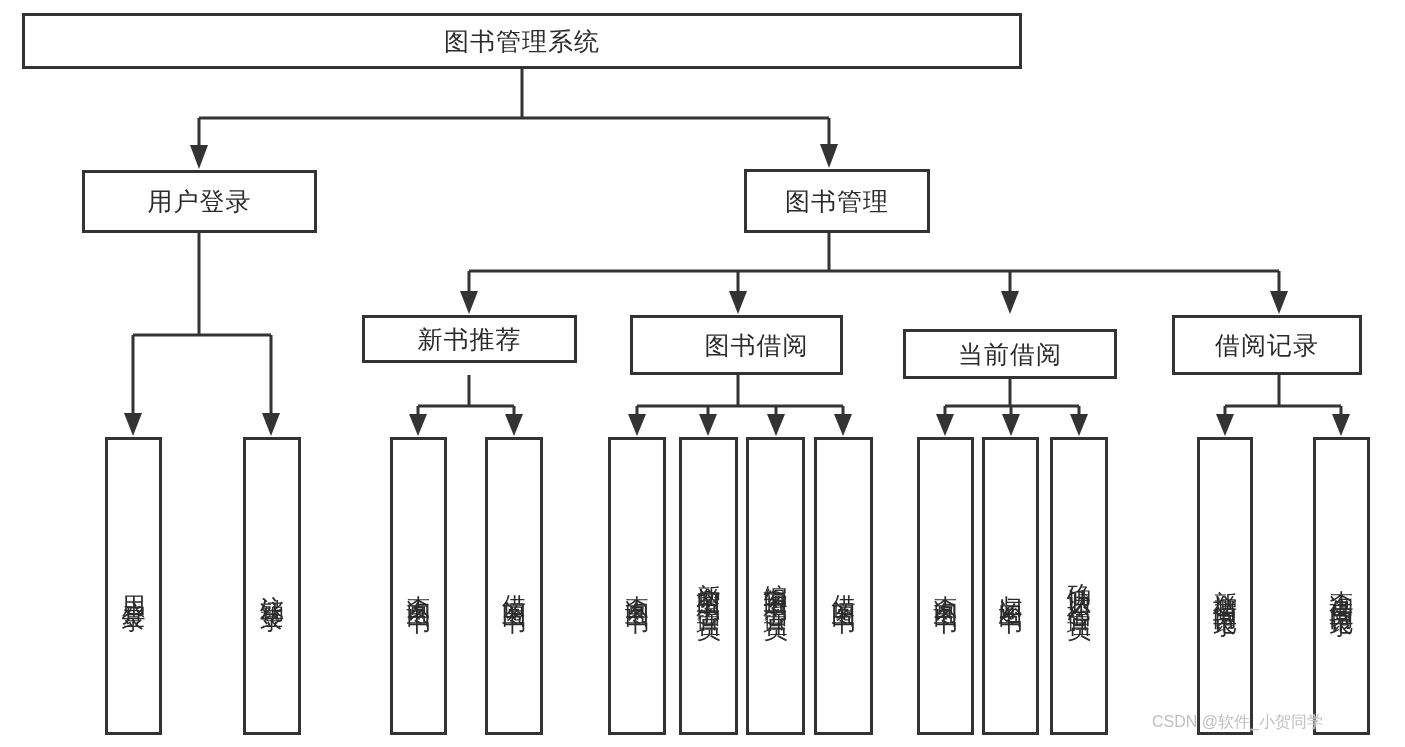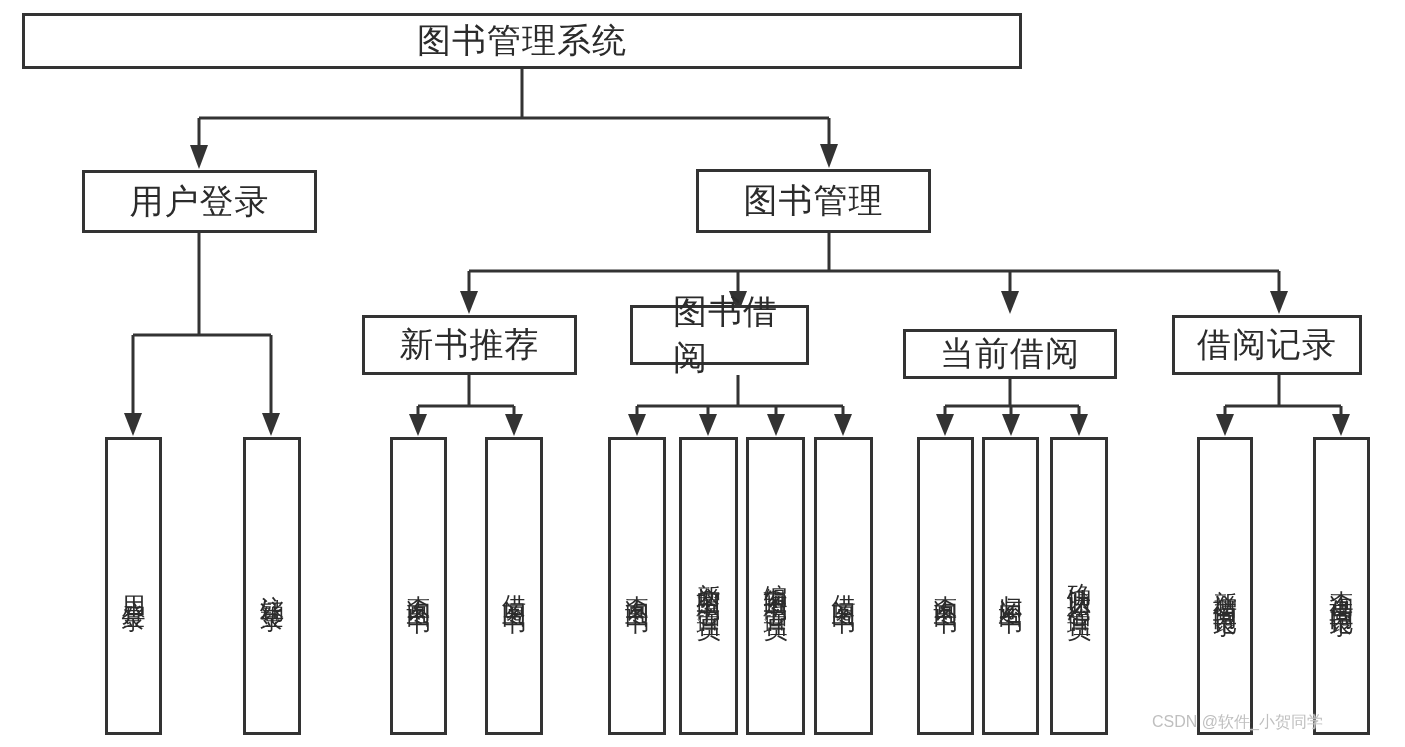--- a/index.html
+++ b/index.html
@@ -5,21 +5,21 @@
   html,body{margin:0;padding:0;background:#ffffff;}
   body{font-family:"Liberation Sans","DejaVu Sans",sans-serif;}
   #canvas{position:relative;width:1405px;height:747px;background:#ffffff;overflow:hidden;}
   #wires{position:absolute;left:0;top:0;width:1405px;height:747px;z-index:1;}
   .ln{stroke:#333333;stroke-width:3;fill:none;}
   .ah{fill:#333333;stroke:none;}
   .node{
     position:absolute;box-sizing:border-box;background:#ffffff;
     border:3px solid #333333;color:#2b2b2b;z-index:2;
     display:flex;align-items:center;justify-content:center;
-    font-size:34px;letter-spacing:1px;text-align:left;
+    font-size:25px;letter-spacing:1px;text-align:left;
   }
   .vnode{
     position:absolute;box-sizing:border-box;background:#ffffff;
     border:3px solid #333333;color:#2b2b2b;z-index:2;
     display:flex;align-items:center;justify-content:center;
     writing-mode:vertical-rl;text-orientation:mixed;
     font-size:24px;letter-spacing:5px;line-height:1;
   }
   .watermark{
     position:absolute;left:1152px;top:712px;width:253px;z-index:5;
@@ -71,24 +71,24 @@
     <g>
       <path class="ln" d="M1279 375 V406 M1225 406 H1341 M1225 406 V415 M1341 406 V415"></path>
       <polygon class="ah" points="1216,414 1234,414 1225,436"></polygon>
       <polygon class="ah" points="1332,414 1350,414 1341,436"></polygon>
     </g>
   </svg>
 
   <div class="node" style="left:22px;top:13px;width:1000px;height:56px;">图书管理系统</div>
 
   <div class="node" style="left:82px;top:170px;width:235px;height:63px;">用户登录</div>
-  <div class="node" style="left:696px;top:169px;width:235px;height:64px;">图书管理</div>
+  <div class="node" style="left:744px;top:169px;width:186px;height:64px;">图书管理</div>
 
-  <div class="node" style="left:362px;top:315px;width:215px;height:60px;">新书推荐</div>
-  <div class="node" style="left:630px;top:305px;width:179px;height:60px;padding-left:40px;">图书借阅</div>
+  <div class="node" style="left:362px;top:315px;width:215px;height:48px;">新书推荐</div>
+  <div class="node" style="left:630px;top:315px;width:213px;height:60px;padding-left:40px;">图书借阅</div>
   <div class="node" style="left:903px;top:329px;width:214px;height:50px;">当前借阅</div>
   <div class="node" style="left:1172px;top:315px;width:190px;height:60px;">借阅记录</div>
 
   <div class="vnode" style="left:105px;top:437px;width:57px;height:298px;">用户登录</div>
   <div class="vnode" style="left:243px;top:437px;width:58px;height:298px;">注销登录</div>
 
   <div class="vnode" style="left:390px;top:437px;width:57px;height:298px;">查询图书</div>
   <div class="vnode" style="left:485px;top:437px;width:58px;height:298px;">借阅图书</div>
 
   <div class="vnode" style="left:608px;top:437px;width:58px;height:298px;">查询图书</div>

